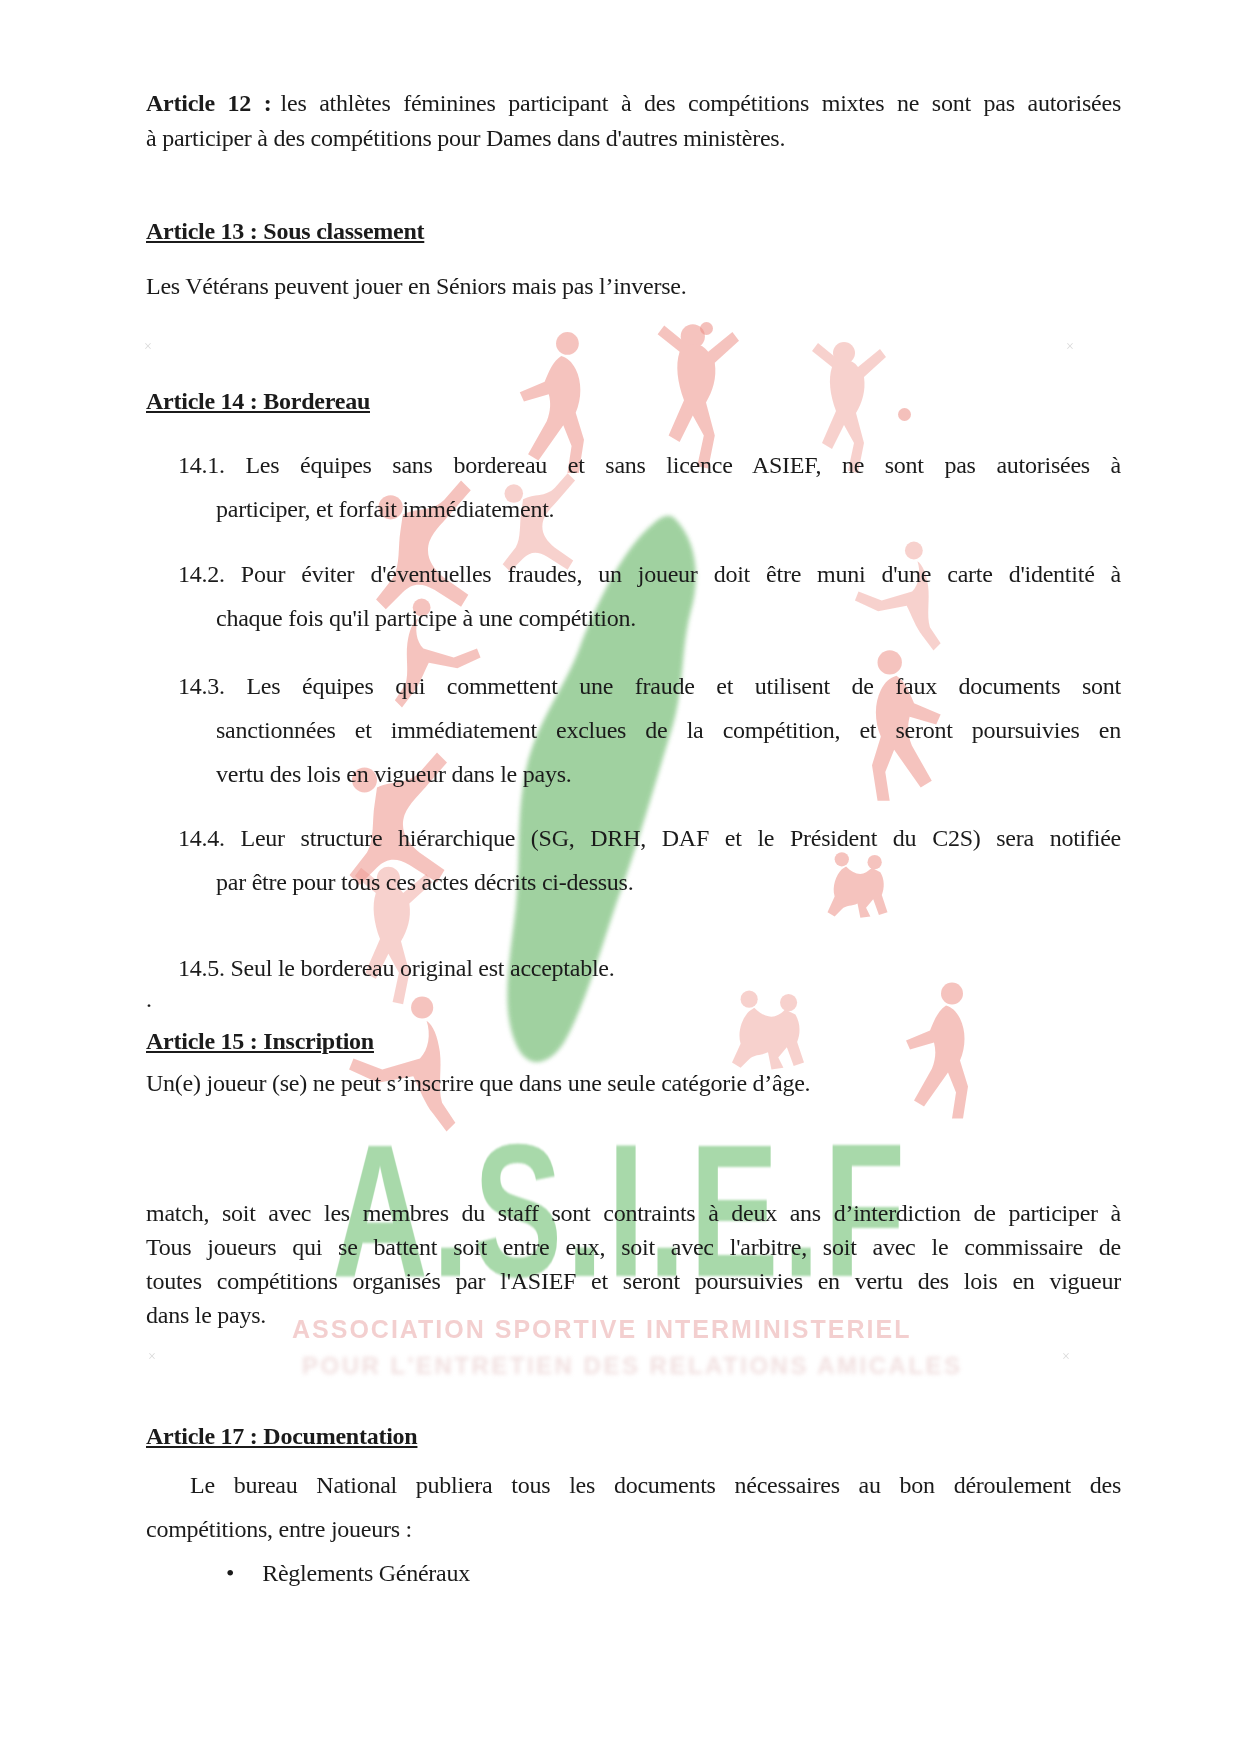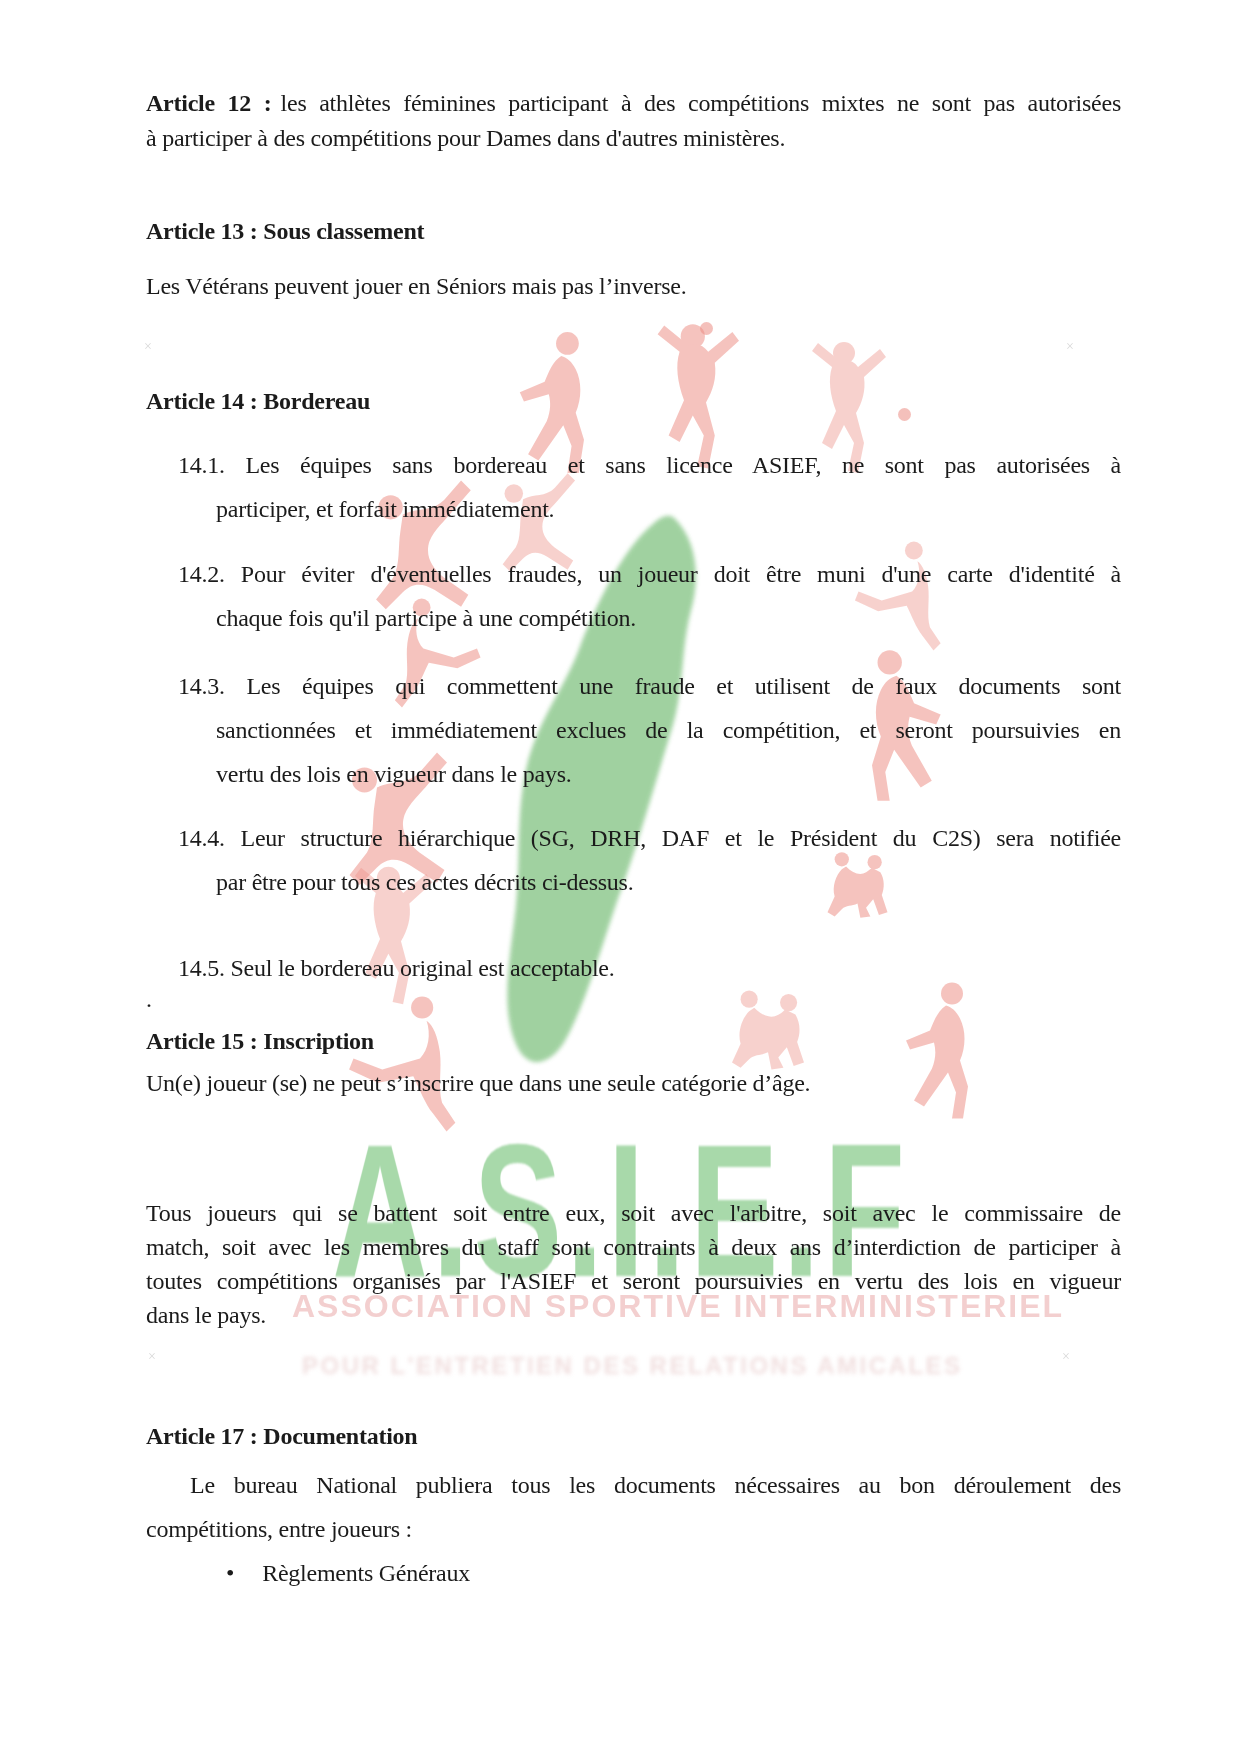--- a/index.html
+++ b/index.html
@@ -10,31 +10,31 @@
   .island{position:absolute;left:468px;top:508px;width:265px;height:572px;
           filter:blur(2px);opacity:.82;}
   .fig{position:absolute;color:#ee938a;opacity:.55;filter:blur(.4px);}
   .fig.light{opacity:.42;}
   .fig.flip{transform:scaleX(-1);}
   .fig *{fill:currentColor;}
   .ball{position:absolute;width:13px;height:13px;border-radius:50%;background:#ec8d84;opacity:.55;filter:blur(.5px);}
   .asief{position:absolute;left:332px;top:1115px;line-height:1;font-family:"Liberation Sans",sans-serif;
          font-weight:bold;font-size:190px;letter-spacing:6px;color:rgba(96,186,100,.55);
          transform:scaleX(.70);transform-origin:0 0;filter:blur(1px);white-space:nowrap;}
-  .wmline1{position:absolute;left:292px;top:1288px;font-family:"Liberation Sans",sans-serif;
-           font-weight:bold;font-size:32px;letter-spacing:2px;color:rgba(224,130,130,.38);
+  .wmline1{position:absolute;left:292px;top:1315px;font-family:"Liberation Sans",sans-serif;
+           font-weight:bold;font-size:25px;letter-spacing:2px;color:rgba(224,130,130,.38);
            filter:blur(.7px);white-space:nowrap;}
   .wmline2{position:absolute;left:302px;top:1352px;font-family:"Liberation Sans",sans-serif;
            font-weight:bold;font-size:24px;letter-spacing:2.5px;color:rgba(205,140,140,.28);
            filter:blur(2.2px);white-space:nowrap;}
   .cmark{position:absolute;font-size:14px;color:#d8d8d8;line-height:1;}
   
   .content{position:absolute;inset:0;z-index:2;}
   .blk{position:absolute;left:146px;width:975px;line-height:35px;}
-  .h{font-weight:bold;}
+  .h{font-weight:bold;text-decoration:underline;}
   .h-label{font-weight:bold;margin-right:9px;}
   .jline{text-align:justify;text-align-last:justify;}
   .jlast{text-align:justify;text-align-last:left;}
   .item{padding-left:70px;box-sizing:border-box;}
   .item>div:first-child{margin-left:-38px;}
   .bullet-dot{margin-left:80px;}
   .bullet-text{margin-left:28px;}
 </style>
 </head>
 <body>
@@ -160,22 +160,22 @@
     <div class="blk item" style="top:946px;line-height:44px">
         <div class="jlast">14.5. Seul le bordereau original est acceptable.</div>
       </div>
 
     <div class="blk" style="top:982px">.</div>
 
     <div class="blk h" style="top:1024px">Article 15 : Inscription</div>
     <div class="blk" style="top:1066px">Un(e) joueur (se) ne peut s’inscrire que dans une seule catégorie d’âge.</div>
 
     <div class="blk" style="top:1196px;line-height:34px">
+        <div class="jline">match, soit avec les membres du staff sont contraints à deux ans d’interdiction de participer à</div>
         <div class="jline">Tous joueurs qui se battent soit entre eux, soit avec l'arbitre, soit avec le commissaire de</div>
-        <div class="jline">match, soit avec les membres du staff sont contraints à deux ans d’interdiction de participer à</div>
         <div class="jline">toutes compétitions organisés par l'ASIEF et seront poursuivies en vertu des lois en vigueur</div>
         <div class="jlast">dans le pays.</div>
       </div>
 
     <div class="blk h" style="top:1419px">Article 17 : Documentation</div>
     <div class="blk" style="top:1463px;line-height:44px">
       <div class="jline" style="margin-left:44px">Le bureau National publiera tous les documents nécessaires au bon déroulement des</div>
       <div class="jlast">compétitions, entre joueurs :</div>
     </div>
     <div class="blk" style="top:1556px">

